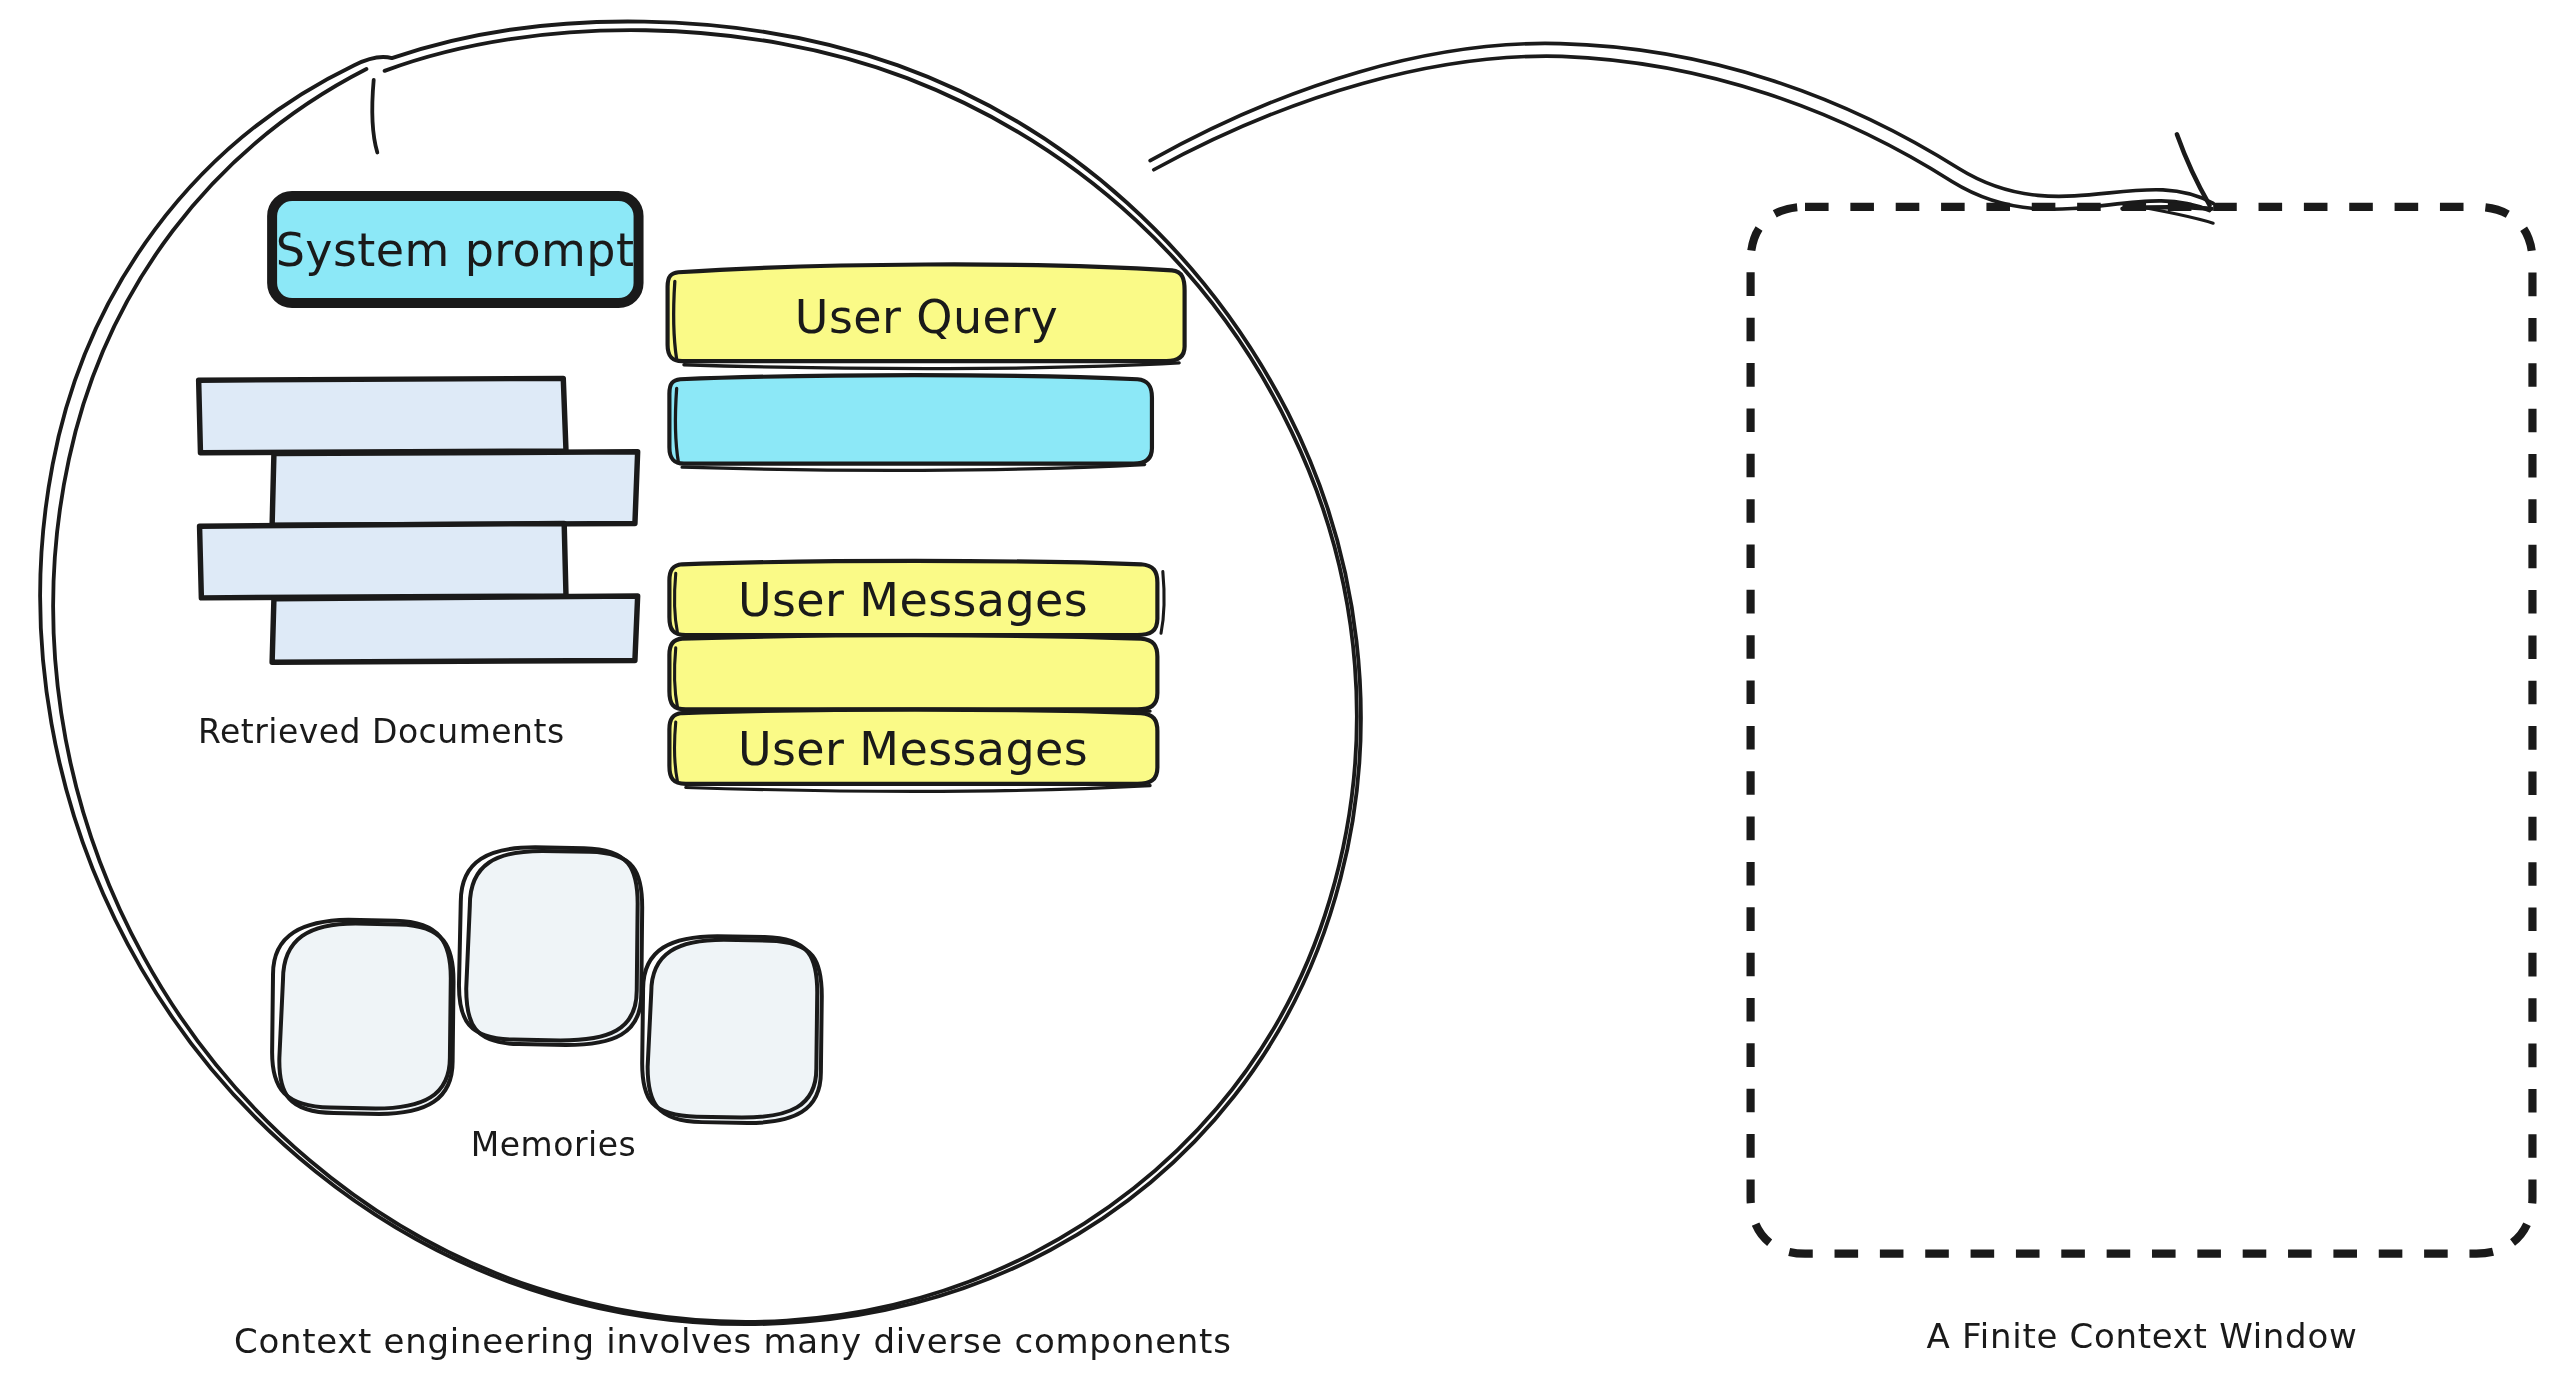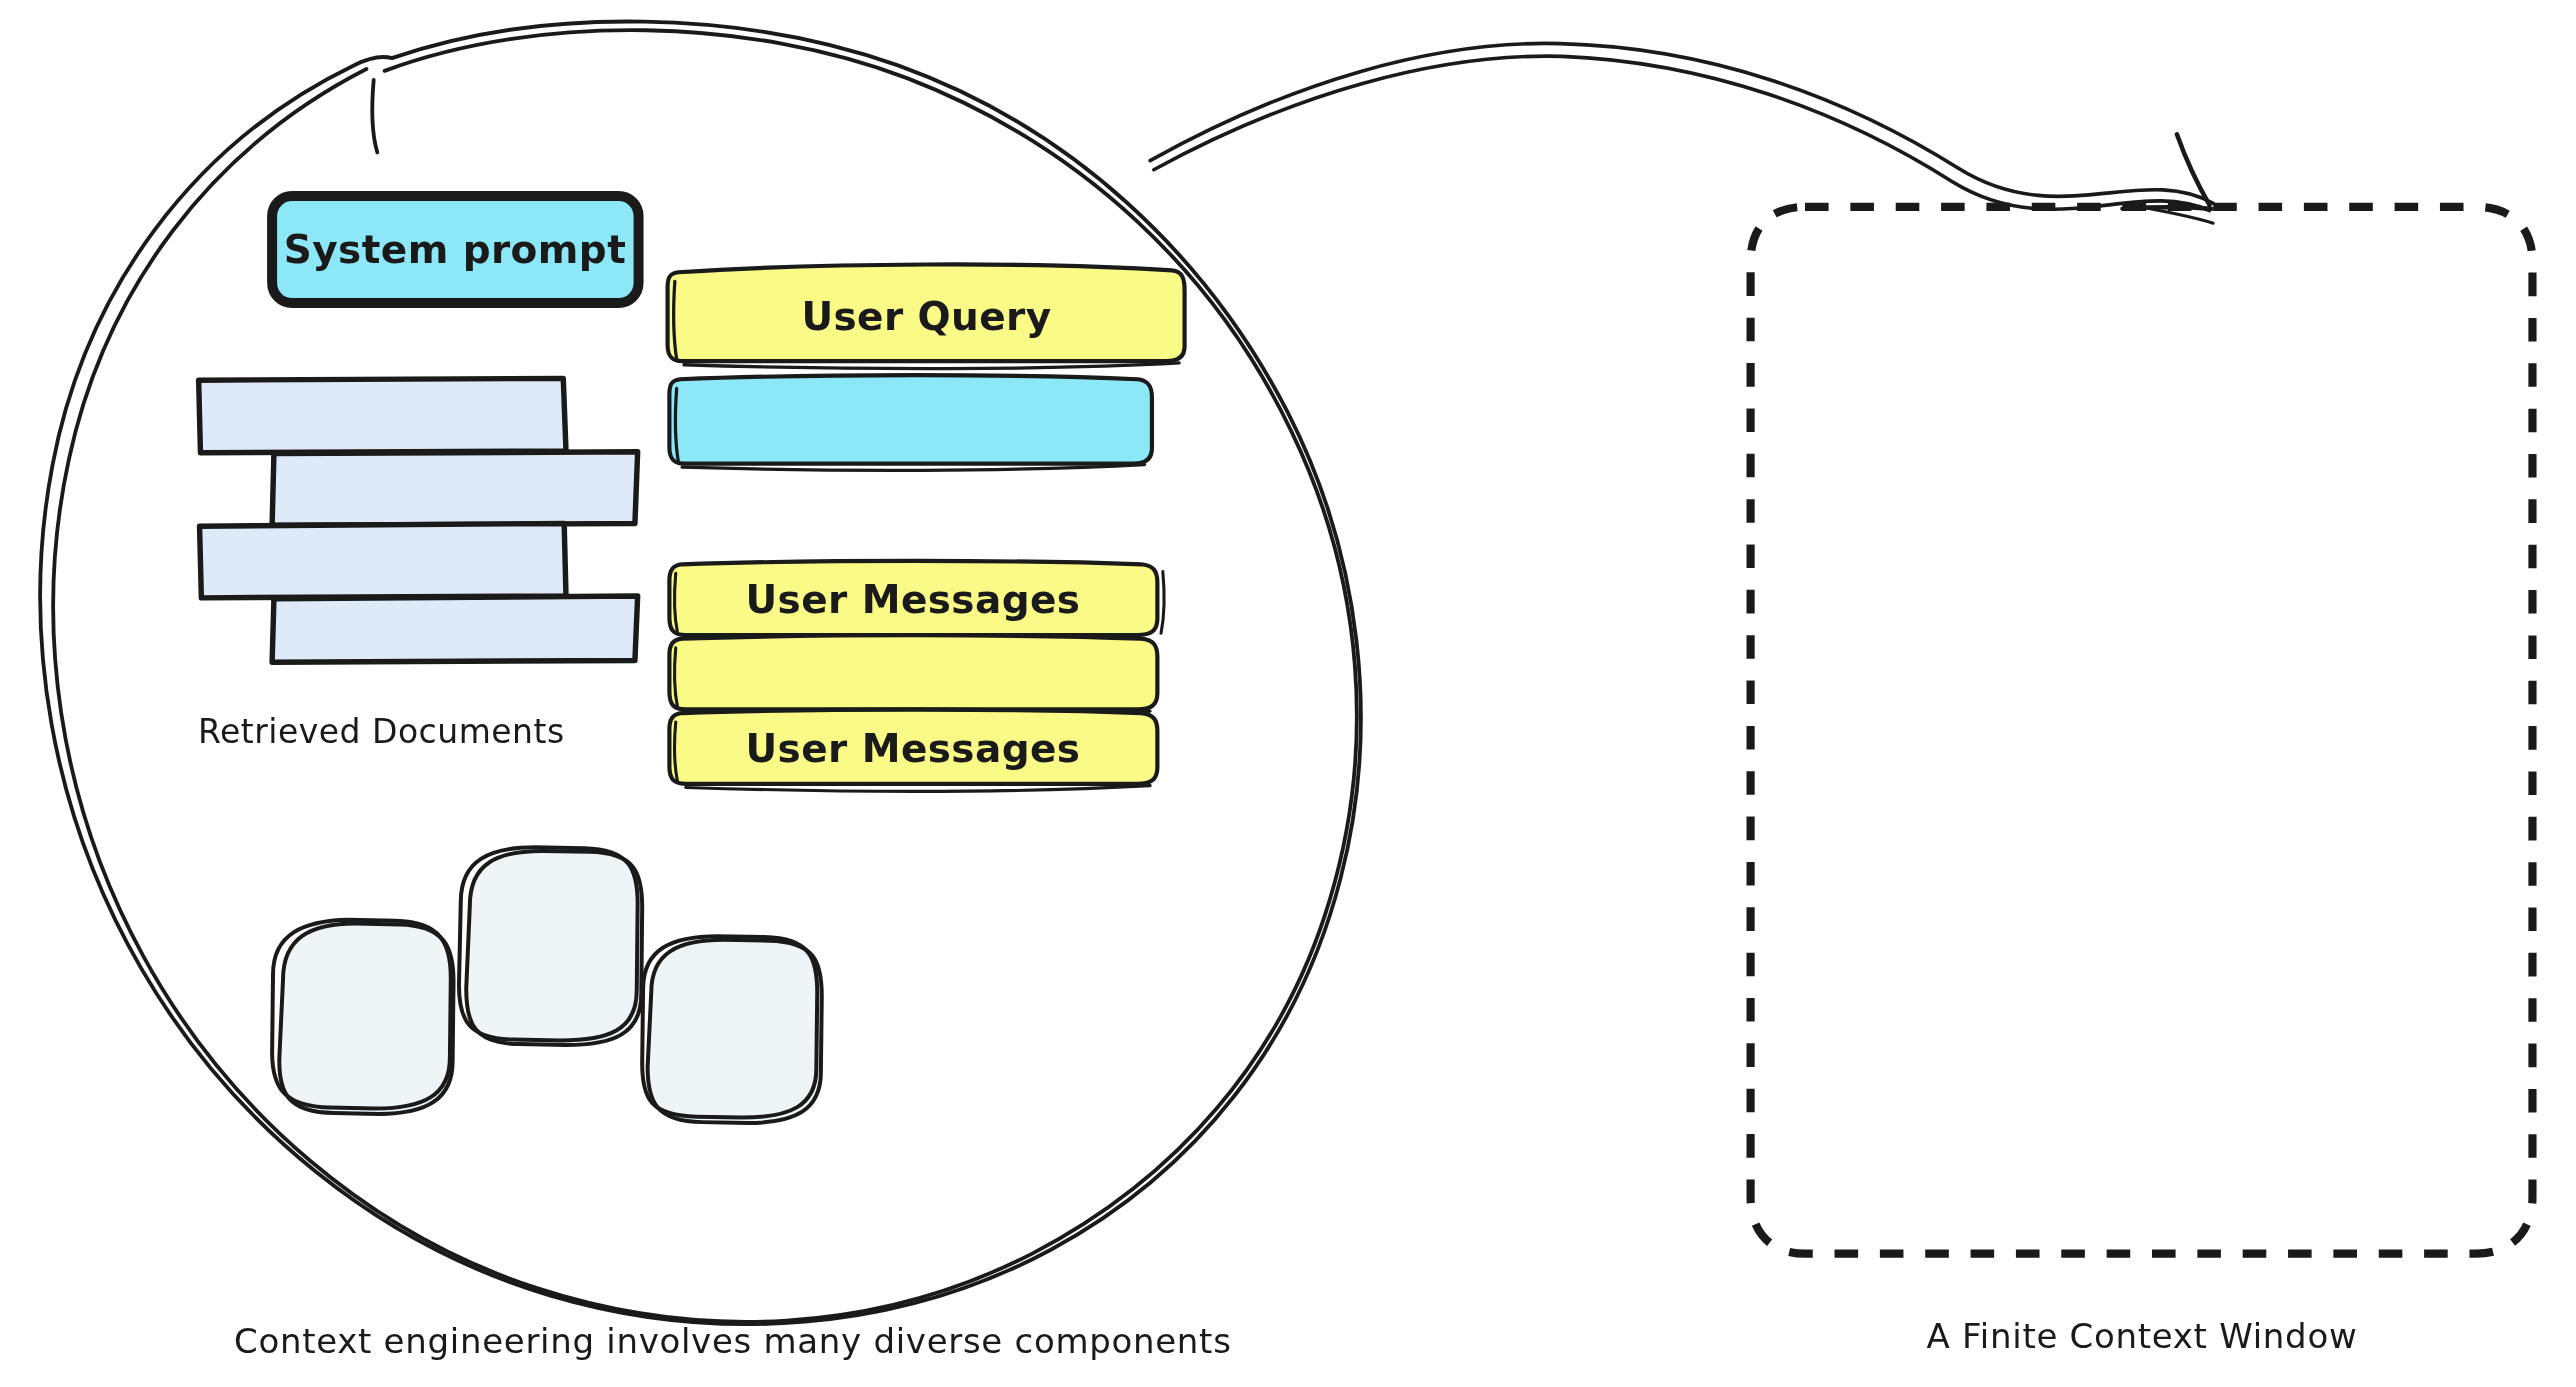--- a/index.html
+++ b/index.html
@@ -25,22 +25,22 @@
   }
   .lbl {
     position: absolute;
     font-family: "DejaVu Sans", sans-serif;
     color: #1a1a1a;
     white-space: nowrap;
     -webkit-font-smoothing: antialiased;
   }
   
   .node-text {
-    font-size: 39px;
-    font-weight: 700;
+    font-size: 46px;
+    font-weight: 400;
     letter-spacing: 0.4px;
   }
   .group-label {
     font-size: 33px;
     letter-spacing: 0.5px;
   }
   .caption {
     font-size: 34px;
     letter-spacing: 0.7px;
   }
@@ -215,20 +215,22 @@
   <div class="lbl node-text" style="left:669px; top:564px; width:488px; height:71px;
        display:flex; align-items:center; justify-content:center;">User Messages</div>
 
 
   <div class="lbl node-text" style="left:669px; top:713px; width:488px; height:71px;
        display:flex; align-items:center; justify-content:center;">User Messages</div>
 
   <div class="lbl group-label" style="left:198px; top:712px; width:428px;
        text-align:left;">Retrieved Documents</div>
 
+  <div class="lbl group-label" style="left:363px; top:1125px; width:381px;
+       text-align:center;">Memories</div>
 
   <div class="lbl caption" style="left:234px; top:1321px;">Context engineering involves many diverse components</div>
 
   <div class="lbl caption" style="left:1751px; top:1316px; width:782px;
        text-align:center;">A Finite Context Window</div>
 
 </div>
 
 
 </body></html>

